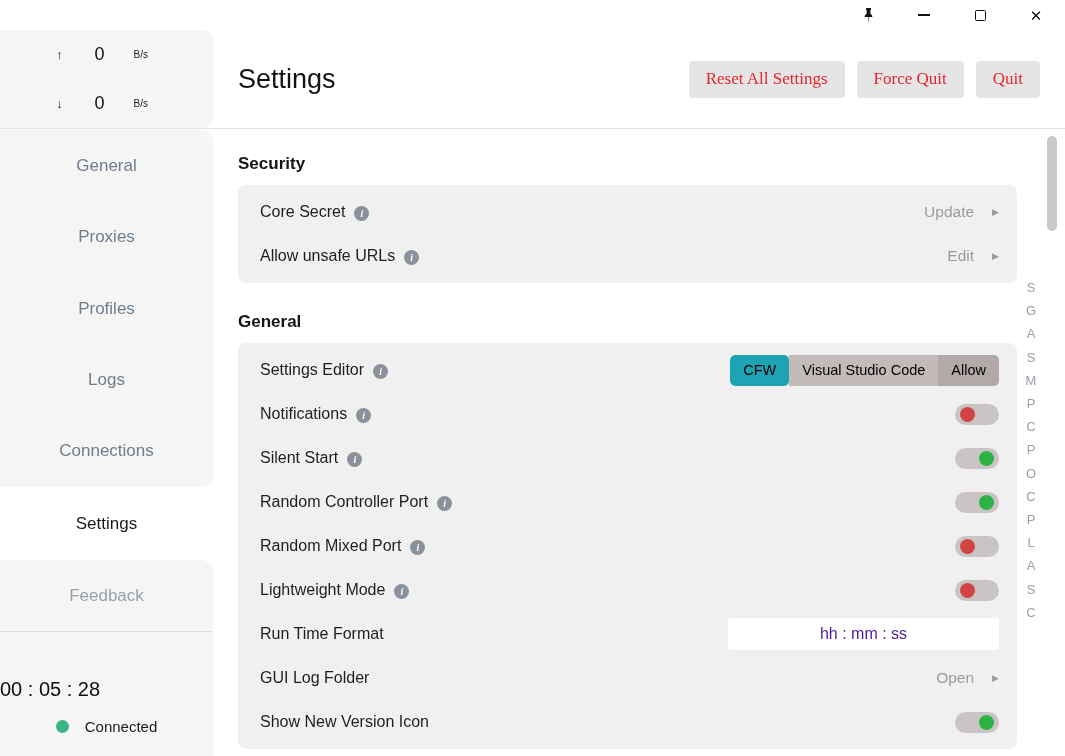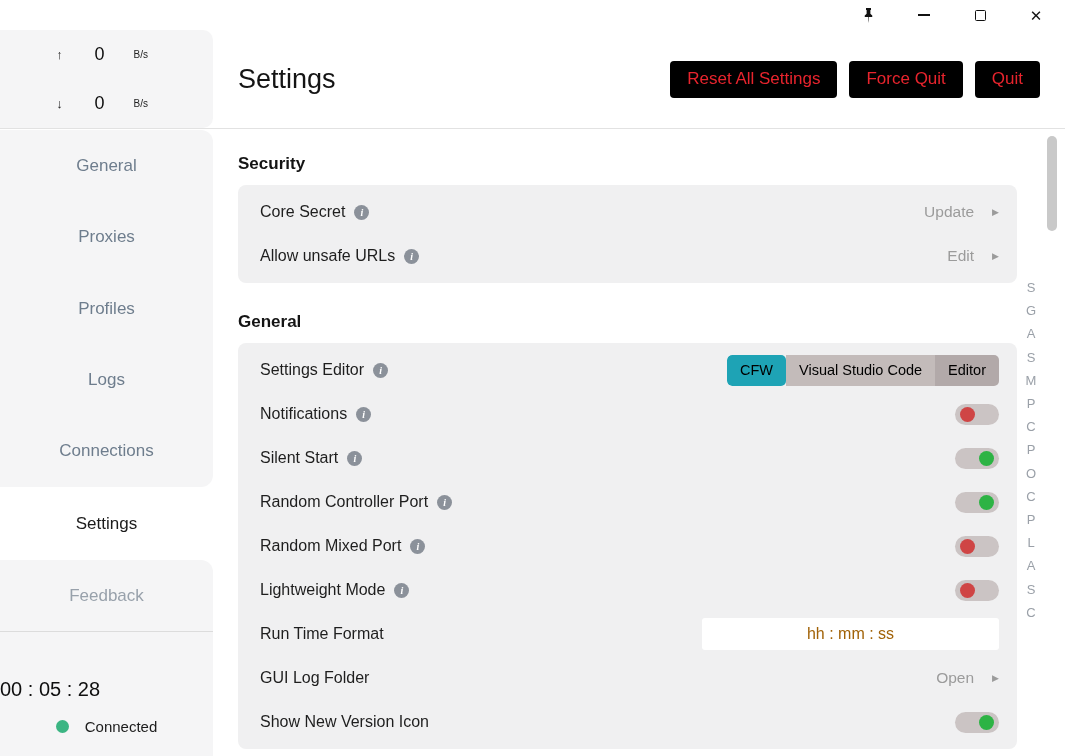--- a/index.html
+++ b/index.html
@@ -39,41 +39,41 @@
   .timer{margin-top:46px;text-align:left;font-size:20px;color:#0f0f0f}
   .status{margin-top:17px;display:flex;align-items:center;justify-content:center;gap:16px}
   .status-dot{width:13px;height:13px;border-radius:50%;background:var(--status-green)}
   .status-label{font-size:15px;color:#1c1c1c}
 
   
   .main{position:absolute;left:213px;top:30px;right:0;bottom:0;background:#fff}
   .main-header{position:absolute;top:0;left:0;right:0;height:98px;display:flex;align-items:center;justify-content:space-between;padding:0 25px}
   .page-title{font-size:27px;color:#141414}
   .header-buttons{display:flex;gap:12px}
-  .hbtn{height:37px;padding:0 17px;background:#000000;border:none;border-radius:4px;font-size:17px;color:var(--danger-red);font-family:Liberation Sans, sans-serif;cursor:pointer}
+  .hbtn{height:37px;padding:0 17px;background:#e5e5e5;border:none;border-radius:4px;font-size:17px;color:var(--danger-red);font-family:Liberation Serif, serif;cursor:pointer}
 
   .content{position:absolute;top:99px;left:0;width:100%;bottom:0;overflow:hidden}
   .section-title{margin:25px 0 11px 25px;font-size:17px;font-weight:700;color:#141414}
   .card + .section-title{margin-top:29px}
   .card{margin-left:25px;width:779px;background:var(--card-bg);border-radius:8px;padding:5px 0}
   .row{height:44px;display:flex;align-items:center;justify-content:space-between;padding:0 18px 0 22px}
-  .row-left{display:flex;align-items:center;gap:9px}
+  .row-left{display:flex;align-items:flex-end;gap:9px}
   .row-label{font-size:16px;color:#1e1e1e}
   .info-icon{width:15px;height:15px;border-radius:50%;background:#8b919a;color:#fff;font-size:10px;font-weight:bold;font-style:italic;font-family:"Liberation Serif",serif;display:flex;align-items:center;justify-content:center;cursor:pointer}
   .link{display:flex;align-items:center;gap:18px;color:#9b9b9b;font-size:15.5px;cursor:pointer}
   .link .arrow{font-size:9px;color:#9b9b9b}
   .seg{display:flex;border-radius:5px;overflow:hidden;height:31px}
   .seg-opt{display:flex;align-items:center;padding:0 13px;font-size:14.5px;color:#000000;background:var(--segment-mid);cursor:pointer;white-space:nowrap}
   .seg-opt:last-child{background:var(--segment-dark)}
   .seg-opt.active{background:var(--accent-teal);border-radius:5px}
   .toggle{width:44px;height:21px;border-radius:11px;background:#cbc4c4;position:relative;cursor:pointer}
   .knob{position:absolute;top:3px;width:15px;height:15px;border-radius:50%}
   .toggle.off .knob{left:5px;background:var(--toggle-off-red)}
   .toggle.on .knob{right:5px;background:var(--toggle-on-green)}
-  .text-input{width:297px;height:32px;border:none;border-radius:3px;background:#fff;text-align:center;font-size:16px;color:#a16207;font-family:inherit;outline:none}
+  .text-input{width:271px;height:32px;border:none;border-radius:3px;background:#fff;text-align:center;font-size:16px;color:#4c1d95;font-family:inherit;outline:none}
 
   
   .index-rail{position:absolute;left:1023px;top:276px;width:16px;display:flex;flex-direction:column;align-items:center;z-index:5}
   .rail-letter{font-size:13px;color:#9aa0a8;line-height:23.2px;cursor:pointer}
   .scroll-thumb{position:absolute;left:1047px;top:136px;width:10px;height:95px;border-radius:5px;background:#c9c9c9;cursor:pointer;z-index:6}
 </style>
 </head>
 <body>
 
 <div class="screen">
@@ -167,21 +167,21 @@
         <h3 class="section-title">General</h3>
         <div class="card">
           <div class="row">
             <div class="row-left">
               <span class="row-label">Settings Editor</span>
               <span class="info-icon">i</span>
             </div>
             <div class="seg">
               <span class="seg-opt active">CFW</span>
               <span class="seg-opt">Visual Studio Code</span>
-              <span class="seg-opt">Editor</span>
+              <span class="seg-opt">Allow</span>
             </div>
           </div>
           <div class="row">
             <div class="row-left">
               <span class="row-label">Notifications</span>
               <span class="info-icon">i</span>
             </div>
             <div class="toggle off">
               <span class="knob"></span>
             </div>

